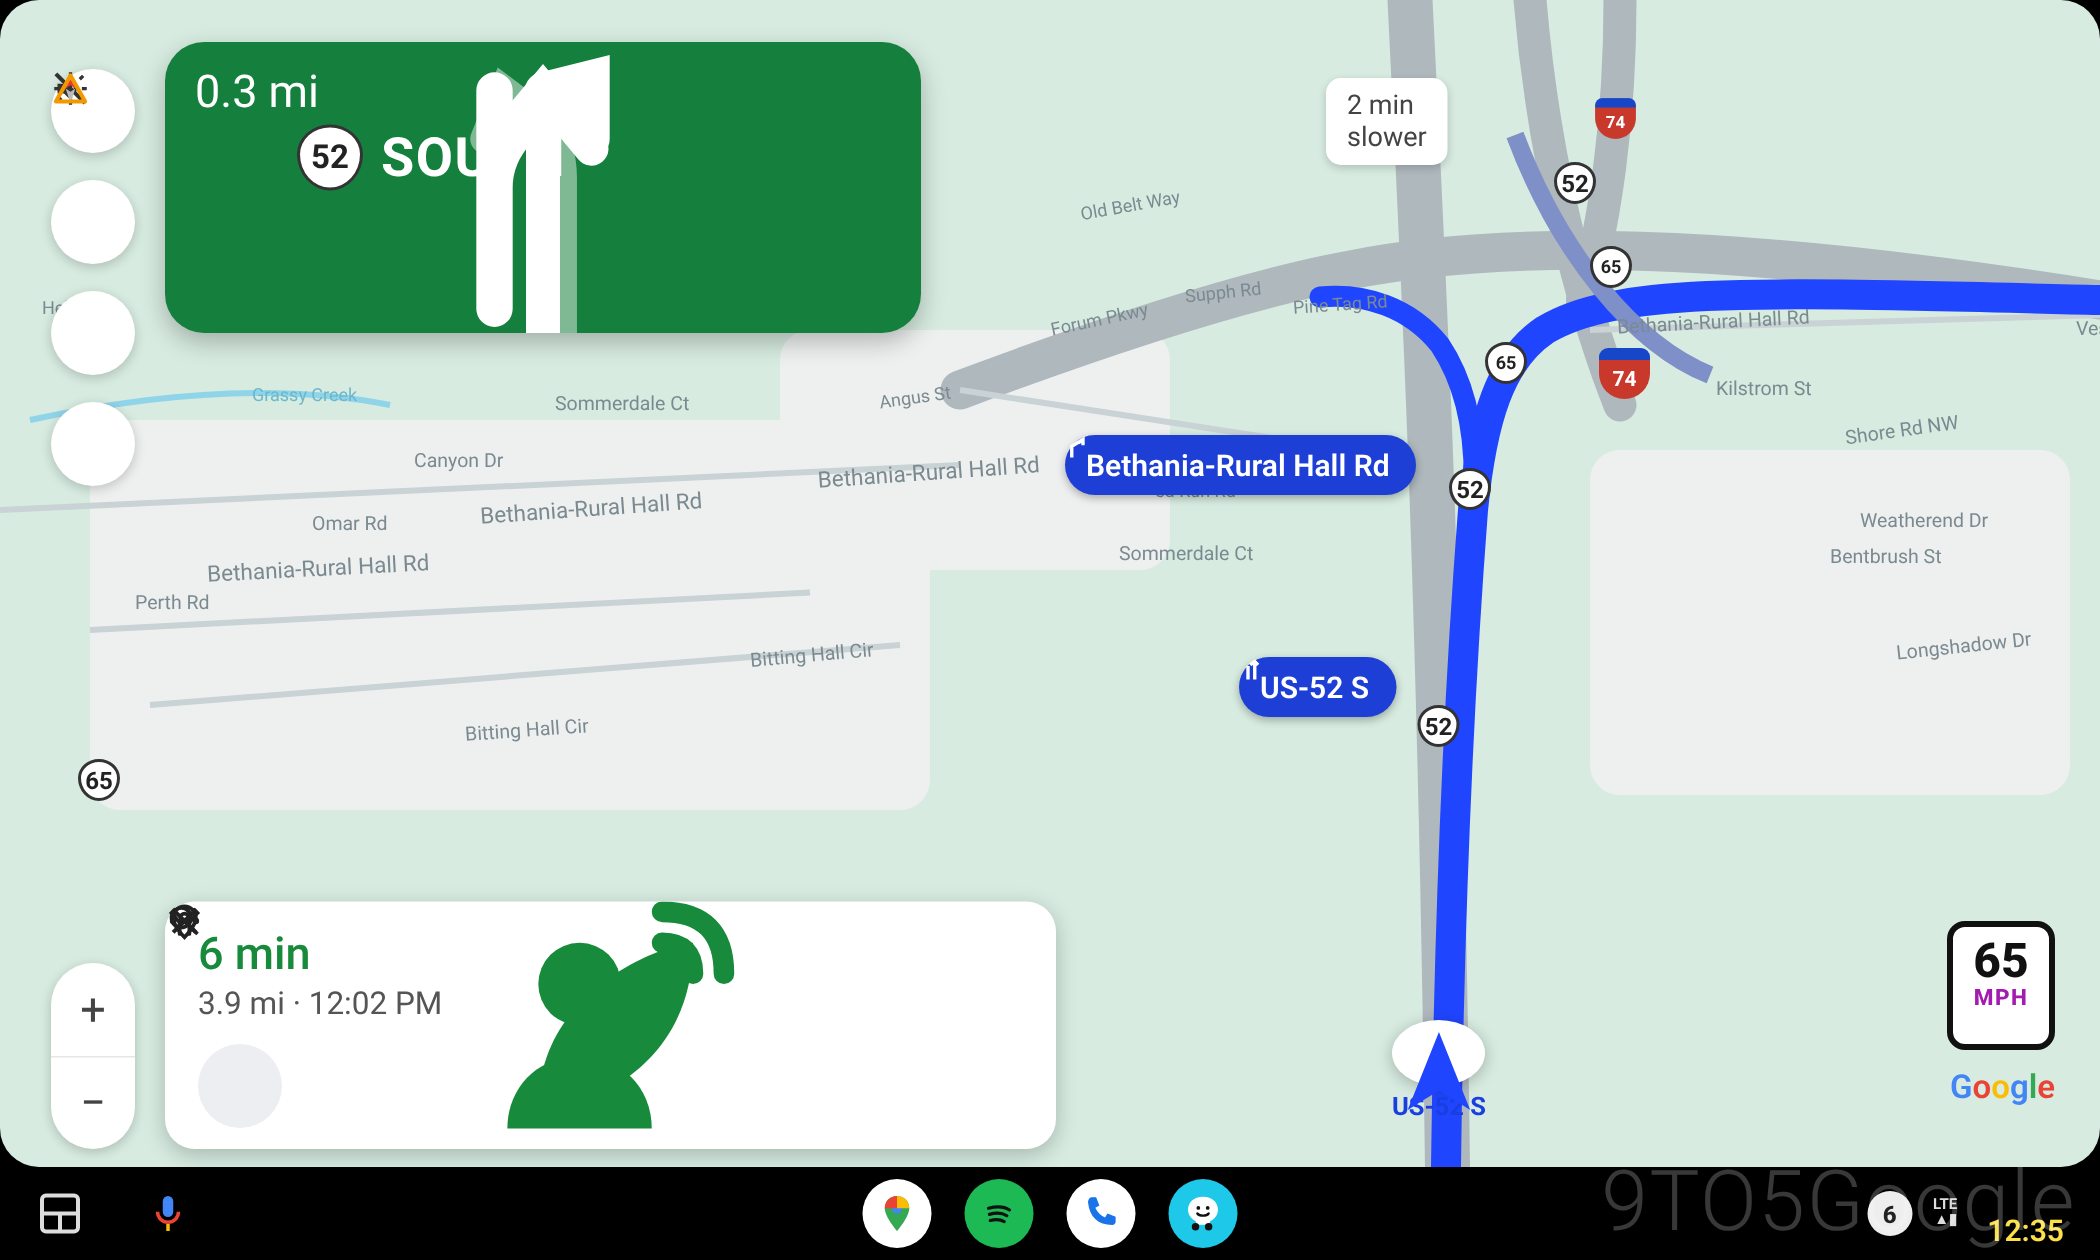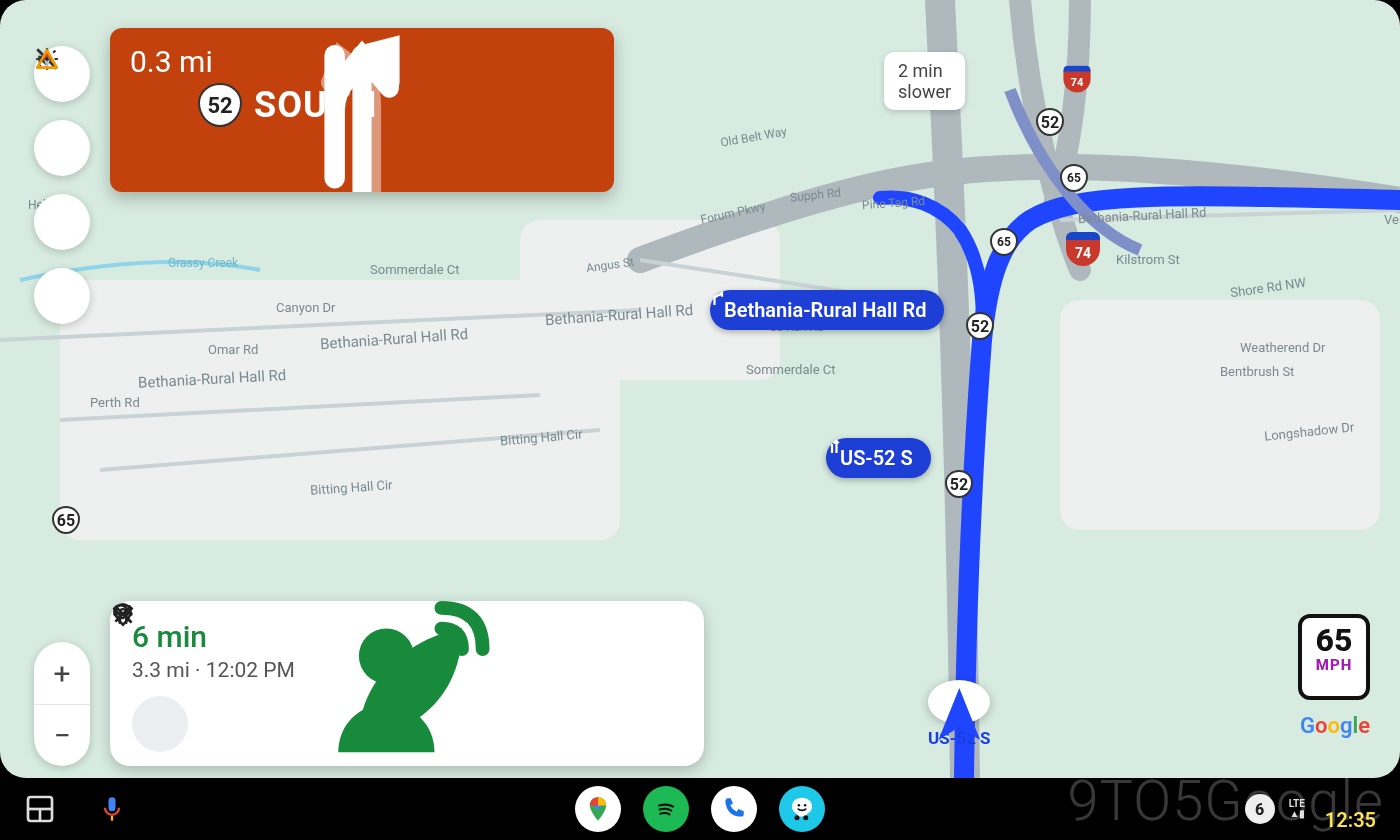--- a/index.html
+++ b/index.html
@@ -15,21 +15,21 @@
   .shield-65 { position:absolute; left:52px; top:506px; }
   .shield-small { width:28px; height:28px; }
   .us-shield { background:#fff; border:2px solid #333; border-radius:50% 50% 50% 50% / 45% 45% 55% 55%; display:inline-flex; align-items:center; justify-content:center; font-weight:700; color:#222; }
 
   
   .left-buttons { position: absolute; left: 34px; top: 46px; display: flex; flex-direction: column; gap: 18px; }
   .circ { width: 56px; height: 56px; border-radius: 50%; background: #fff; display: flex; align-items: center; justify-content: center; box-shadow: 0 2px 8px rgba(0,0,0,.2); cursor: pointer; }
   .circ svg { width: 26px; height: 26px; }
 
   
-  .turn { position: absolute; left: 110px; top: 28px; width: 504px; height: 164px; background: #c2410c; border-radius: 12px; color: #fff; padding: 10px 20px 14px; box-shadow: 0 6px 16px rgba(0,0,0,.25); }
+  .turn { position: absolute; left: 110px; top: 28px; width: 504px; height: 194px; background: #15803d; border-radius: 26px; color: #fff; padding: 10px 20px 14px; box-shadow: 0 6px 16px rgba(0,0,0,.25); }
   .lanes { display:flex; gap:60px; justify-content:center; margin-bottom:6px; }
   .lanes .lane { opacity:.45; }
   .lanes .lane.active { opacity:1; }
   .turn-row { display:flex; align-items:center; gap:14px; }
   .turn-row .dist { font-size: 30px; font-weight:400; }
   .turn-row2 { display:flex; align-items:center; gap:12px; margin-top:4px; }
   .turn-row2 .dir { font-size: 36px; font-weight:700; letter-spacing:1px; }
   .route-shield { width:44px; height:44px; font-size:22px; }
 
   
@@ -134,21 +134,21 @@
     <div class="road-label small" style="left:310px; top:480px; transform:rotate(-4deg);">Bitting Hall Cir</div>
     <div class="road-label small" style="left:500px; top:430px; transform:rotate(-5deg);">Bitting Hall Cir</div>
     <div class="road-label" style="left:138px; top:370px; transform:rotate(-3deg);">Bethania-Rural Hall Rd</div>
     <div class="road-label tiny" style="left:586px; top:258px; transform:rotate(-8deg);">Angus St</div>
     <div class="road-label tiny" style="left:700px; top:206px; transform:rotate(-12deg);">Forum Pkwy</div>
     <div class="road-label tiny" style="left:790px; top:188px; transform:rotate(-6deg);">Supph Rd</div>
     <div class="road-label tiny" style="left:862px; top:196px; transform:rotate(-4deg);">Pine Tag Rd</div>
     <div class="road-label tiny" style="left:720px; top:130px; transform:rotate(-10deg);">Old Belt Way</div>
     <div class="road-label tiny" style="left:168px; top:256px; color:#6bb8cc;">Grassy Creek</div>
     <div class="road-label tiny" style="left:28px; top:198px;">Helena Ct</div>
-    <div class="road-label small" style="left:1116px; top:252px;">Kilstrom St</div>
+    <div class="road-label small" style="left:1144px; top:252px;">Kilstrom St</div>
     <div class="road-label small" style="left:1230px; top:280px; transform:rotate(-8deg);">Shore Rd NW</div>
     <div class="road-label small" style="left:1240px; top:340px;">Weatherend Dr</div>
     <div class="road-label small" style="left:1220px; top:364px;">Bentbrush St</div>
     <div class="road-label small" style="left:1264px; top:424px; transform:rotate(-6deg);">Longshadow Dr</div>
     <div class="road-label small" style="left:1384px; top:212px;">Vestal Rd</div>
     <div class="road-label small" style="left:1078px; top:208px; transform:rotate(-3deg);">Bethania-Rural Hall Rd</div>
     <div class="road-label tiny" style="left:770px; top:320px;">ed Run Rd</div>
 
     <div class="shield-65"><span class="us-shield shield-small">65</span></div>
     <div style="position:absolute; left:966px; top:312px;"><span class="us-shield shield-small">52</span></div>
@@ -256,21 +256,21 @@
         <span class="time">6 min</span>
         <svg width="26" height="26" viewBox="0 0 24 24" fill="#178a3c">
             <circle cx="9" cy="8" r="4"></circle>
             <path d="M2 22c0-4 3-7 7-7s7 3 7 7" fill="#178a3c"></path>
             <path d="M17 4c2 0 3 1 3 3M17 1c4 0 6 2 6 6" fill="none" stroke="#178a3c" stroke-width="2" stroke-linecap="round"></path>
           </svg>
         <svg width="24" height="24" viewBox="0 0 24 24" fill="#178a3c">
             <path d="M5 20 C5 8 18 4 20 4 C20 16 10 20 5 20 Z"></path>
           </svg>
       </div>
-      <div class="sub"><span>3.3 mi</span><span> · </span><span>12:02 PM</span></div>
+      <div class="sub"><span>3.9 mi</span><span> · </span><span>12:02 PM</span></div>
       <div class="actions">
         <div class="actbtn primary">
           <svg viewBox="0 0 24 24" stroke="#222" stroke-width="2.5" fill="none">
               <path d="M5 5l14 14M19 5L5 19"></path>
             </svg>
         </div>
         <div class="actbtn">
           <svg viewBox="0 0 24 24" fill="none" stroke="#222" stroke-width="2.3" stroke-linecap="round">
               <path d="M9 20v-7l-5-6M15 20v-7l5-6M6 5l-2 2 2 2M18 5l2 2-2 2"></path>
             </svg>

